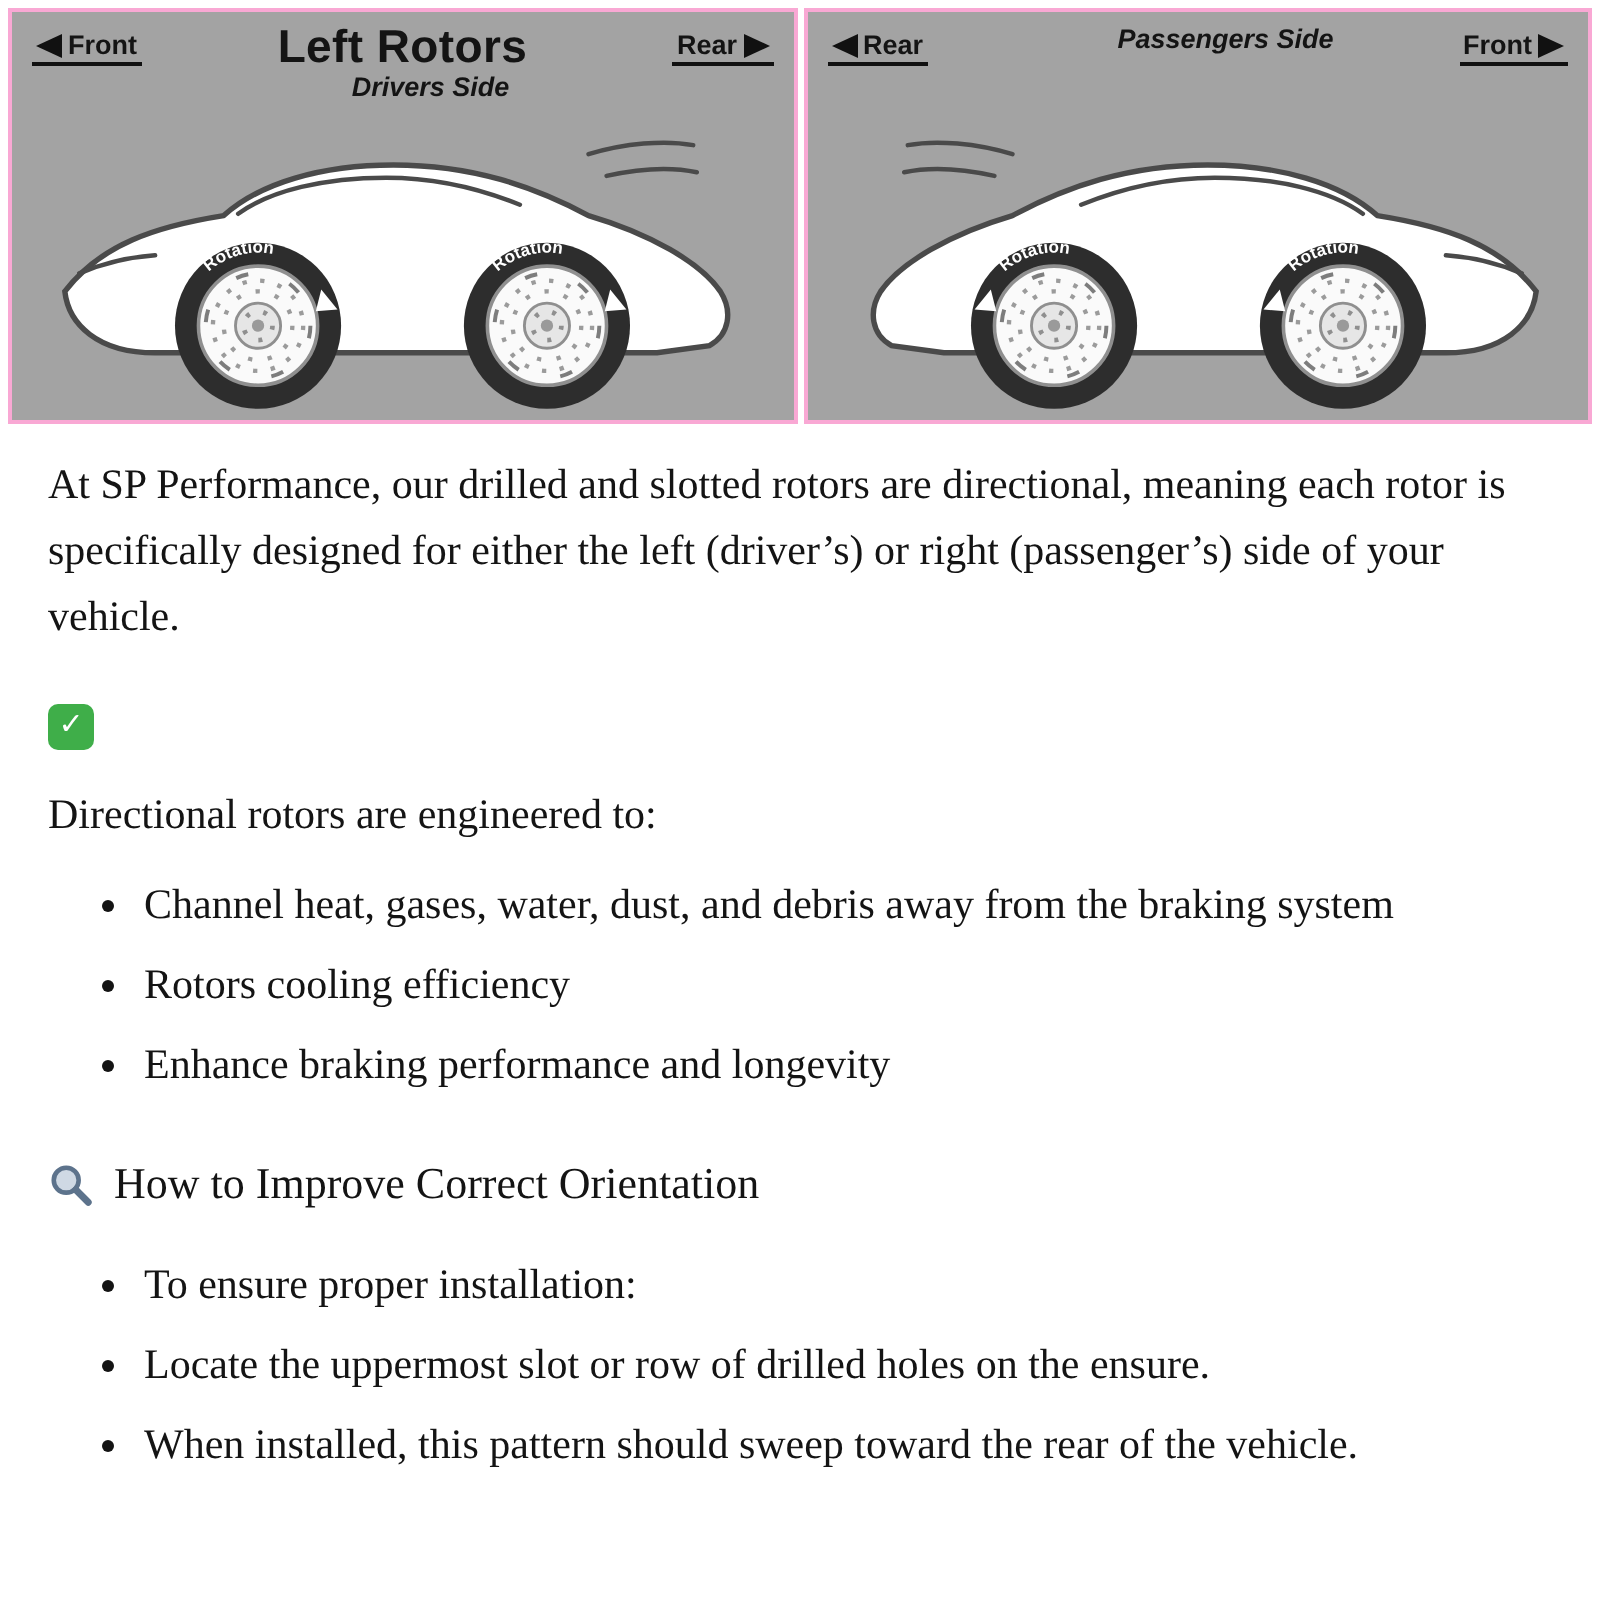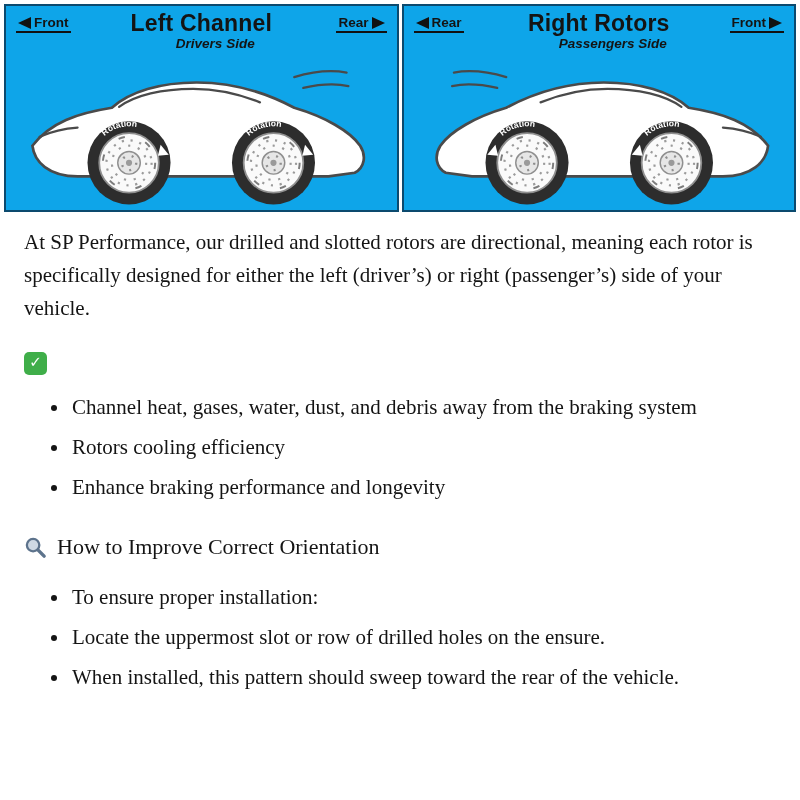--- a/index.html
+++ b/index.html
@@ -5,22 +5,22 @@
   * { margin:0; padding:0; box-sizing:border-box; }
   html,body { background:#ffffff; }
   body {
     width:800px; height:800px; overflow:hidden;
     font-family:"Liberation Serif", serif; color:#141414;
   }
 
   
   .diagram { display:flex; gap:3px; margin:4px 4px 14px 4px; }
   .panel {
-    flex:1; border:2px solid #0c4a6e; position:relative;
-    height:208px; background:#0ea5e9; overflow:hidden;
+    flex:1; border:2px solid #f9a8d4; position:relative;
+    height:208px; background:#a3a3a3; overflow:hidden;
   }
   .panel-head { position:relative; padding-top:5px; text-align:center; }
   .panel-title {
     font-family:"Liberation Sans", sans-serif; font-weight:bold;
     font-size:23px; letter-spacing:.2px; line-height:1.05;
   }
   .panel-sub {
     font-family:"Liberation Sans", sans-serif; font-weight:bold;
     font-style:italic; font-size:13.5px; margin-top:1px;padding-left:28px;
   }
@@ -63,21 +63,21 @@
 <body>
 
 <div class="diagram">
 
   <div class="panel">
     <div class="corner left">
       <span class="tri tri-left"></span>
       <span>Front</span>
     </div>
     <div class="panel-head">
-      <div class="panel-title">Left Channel</div>
+      <div class="panel-title">Left Rotors</div>
       <div class="panel-sub">Drivers Side</div>
     </div>
     <div class="corner right">
       <span>Rear</span>
       <span class="tri tri-right"></span>
     </div>
 
     <svg class="car-svg" viewBox="0 0 390 175" preserveAspectRatio="xMidYMax meet">
       <defs>
         <path id="arc-l" d="M -38 -13 A 40 40 0 0 1 38 -13"></path>
@@ -118,21 +118,20 @@
       </g>
     </svg>
   </div>
 
   <div class="panel">
     <div class="corner left">
       <span class="tri tri-left"></span>
       <span>Rear</span>
     </div>
     <div class="panel-head">
-      <div class="panel-title">Right Rotors</div>
       <div class="panel-sub">Passengers Side</div>
     </div>
     <div class="corner right">
       <span>Front</span>
       <span class="tri tri-right"></span>
     </div>
 
     <svg class="car-svg" viewBox="0 0 390 175" preserveAspectRatio="xMidYMax meet">
       <defs>
         <path id="arc-r" d="M -38 -13 A 40 40 0 0 1 38 -13"></path>
@@ -176,20 +175,21 @@
 </div>
 
 <div class="content">
 
   <p>At SP Performance, our drilled and slotted rotors are directional, meaning each rotor is specifically designed for either the left (driver’s) or right (passenger’s) side of your vehicle.</p>
 
   <div class="sec-heading bold">
     <span class="check-icon">✓</span>
   </div>
 
+  <p>Directional rotors are engineered to:</p>
 
   <ul>
     <li>Channel heat, gases, water, dust, and debris away from the braking system</li>
     <li>Rotors cooling efficiency</li>
     <li>Enhance braking performance and longevity</li>
   </ul>
 
   <div class="sec-heading normal">
     <svg class="mag-icon" viewBox="0 0 24 24">
       <circle cx="9.5" cy="9.5" r="6.5" fill="#cfd9e4" stroke="#5d738c" stroke-width="2.4"></circle>

